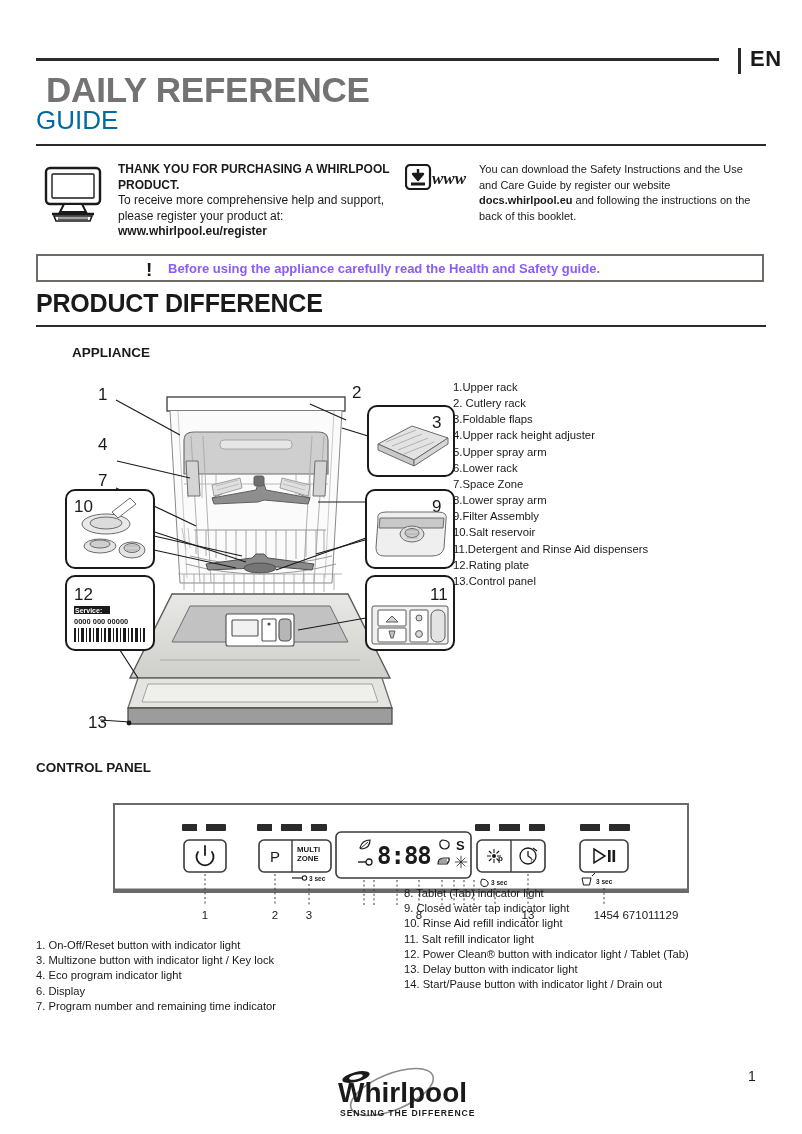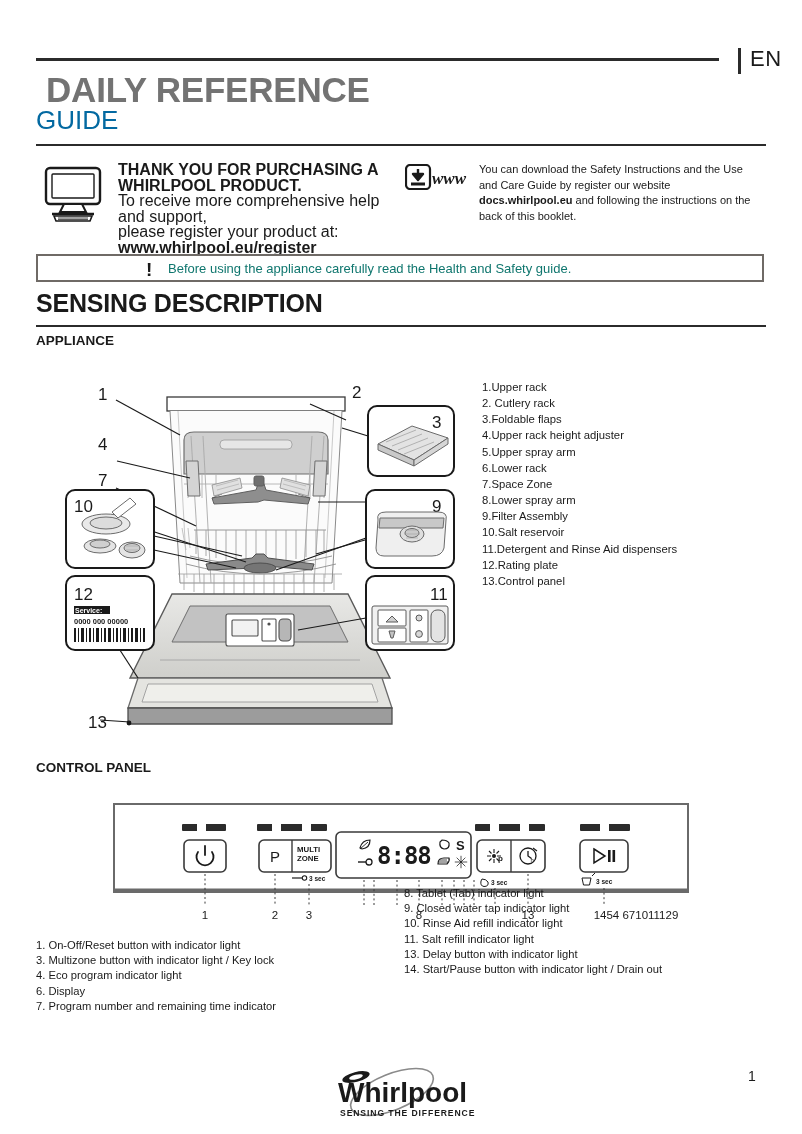--- a/index.html
+++ b/index.html
@@ -37,21 +37,21 @@
   .lang-divider {
     position: absolute;
     left: 702px; top: -2px;
     width: 3px; height: 26px;
     background: #2b2b2b;
   }
   .lang-code {
     position: absolute;
     left: 714px; top: -4px;
     font-size: 22px;
-    font-weight: normal;
+    font-weight: bold;
     letter-spacing: 0.5px;
     color: #1a1a1a;
   }
 
   .title-main {
     position: absolute;
     left: 46px; top: 70px;
     font-size: 35px;
     font-weight: bold;
     letter-spacing: -0.2px;
@@ -79,21 +79,21 @@
   }
   .ty-icon {
     position: absolute;
     left: 0px; top: 4px;
     width: 74px; height: 56px;
   }
   .ty-text {
     position: absolute;
     left: 82px; top: 0px;
     width: 280px;
-    font-size: 16px;
+    font-size: 12px;
     line-height: 15.5px;
   }
   .ty-text .b { font-weight: bold; }
 
   .dl-block {
     position: absolute;
     left: 405px; top: 162px;
     width: 362px;
   }
   .dl-icon {
@@ -124,22 +124,22 @@
     left: 108px; top: 3px;
     font-size: 19px;
     font-weight: bold;
     color: #1a1a1a;
     line-height: 22px;
   }
   .warn-text {
     position: absolute;
     left: 130px; top: 5px;
     font-size: 13px;
-    font-weight: normal;
-    color: #0f766e;
+    font-weight: bold;
+    color: #8b5cf6;
     text-align: right;
   }
 
   
   .sec-h1 {
     position: absolute;
     left: 36px;
     font-size: 25px;
     font-weight: bold;
     letter-spacing: -0.2px;
@@ -155,21 +155,21 @@
     position: absolute;
     left: 36px;
     font-size: 13.5px;
     font-weight: bold;
     color: #1a1a1a;
   }
 
   
   .parts-list {
     position: absolute;
-    left: 482px; top: 379px;
+    left: 453px; top: 379px;
     width: 300px;
     font-size: 11.3px;
     line-height: 16.15px;
     color: #1a1a1a;
   }
   .parts-list div { white-space: nowrap; }
 
   
   .fig-appliance {
     position: absolute;
@@ -265,23 +265,23 @@
       <span class="b">docs.whirlpool.eu</span><span> and following the instructions on the</span><br>
       <span>back of this booklet.</span>
     </div>
   </div>
 
   <div class="warn-band">
     <div class="warn-bang">!</div>
     <div class="warn-text">Before using the appliance carefully read the Health and Safety guide.</div>
   </div>
 
-  <div class="sec-h1" style="top:289px;">SENSING DESCRIPTION</div>
+  <div class="sec-h1" style="top:289px;">PRODUCT DIFFERENCE</div>
   <div class="sec-rule" style="top:325px;"></div>
-  <div class="sec-h2" style="top:333px;">APPLIANCE</div>
+  <div class="sec-h2" style="top:345px;margin-left:36px;">APPLIANCE</div>
 
   <div class="parts-list">
     <div>1.Upper rack</div>
     <div>2. Cutlery rack</div>
     <div>3.Foldable flaps</div>
     <div>4.Upper rack height adjuster</div>
     <div>5.Upper spray arm</div>
     <div>6.Lower rack</div>
     <div>7.Space Zone</div>
     <div>8.Lower spray arm</div>
@@ -645,20 +645,21 @@
     <div>4.    Eco program indicator light</div>
     <div>6. Display</div>
     <div>7. Program number and remaining time indicator</div>
   </div>
 
   <div class="legend-right">
     <div>8.   Tablet (Tab) indicator light</div>
     <div>9. Closed water tap indicator light</div>
     <div>10. Rinse Aid refill indicator light</div>
     <div>11. Salt refill indicator light</div>
+    <div>12. Power Clean® button with indicator light / Tablet (Tab)</div>
     <div>13. Delay button with indicator light</div>
     <div>14.  Start/Pause button with indicator light / Drain out</div>
   </div>
 
   <div class="footer-logo">
     <svg width="160" height="56" viewBox="0 0 160 56">
       <ellipse cx="62" cy="26" rx="44" ry="18" transform="rotate(-22 62 26)" fill="none" stroke="#8a8a8a" stroke-width="1.6"></ellipse>
       <ellipse cx="26" cy="11" rx="14" ry="5" transform="rotate(-14 26 11)" fill="#1a1a1a"></ellipse>
       <ellipse cx="26" cy="11" rx="7" ry="2.3" transform="rotate(-14 26 11)" fill="#fff"></ellipse>
       <text x="8" y="36" font-family="'Liberation Sans', sans-serif" font-size="28" font-weight="bold" fill="#1a1a1a">Whirlpool</text>

